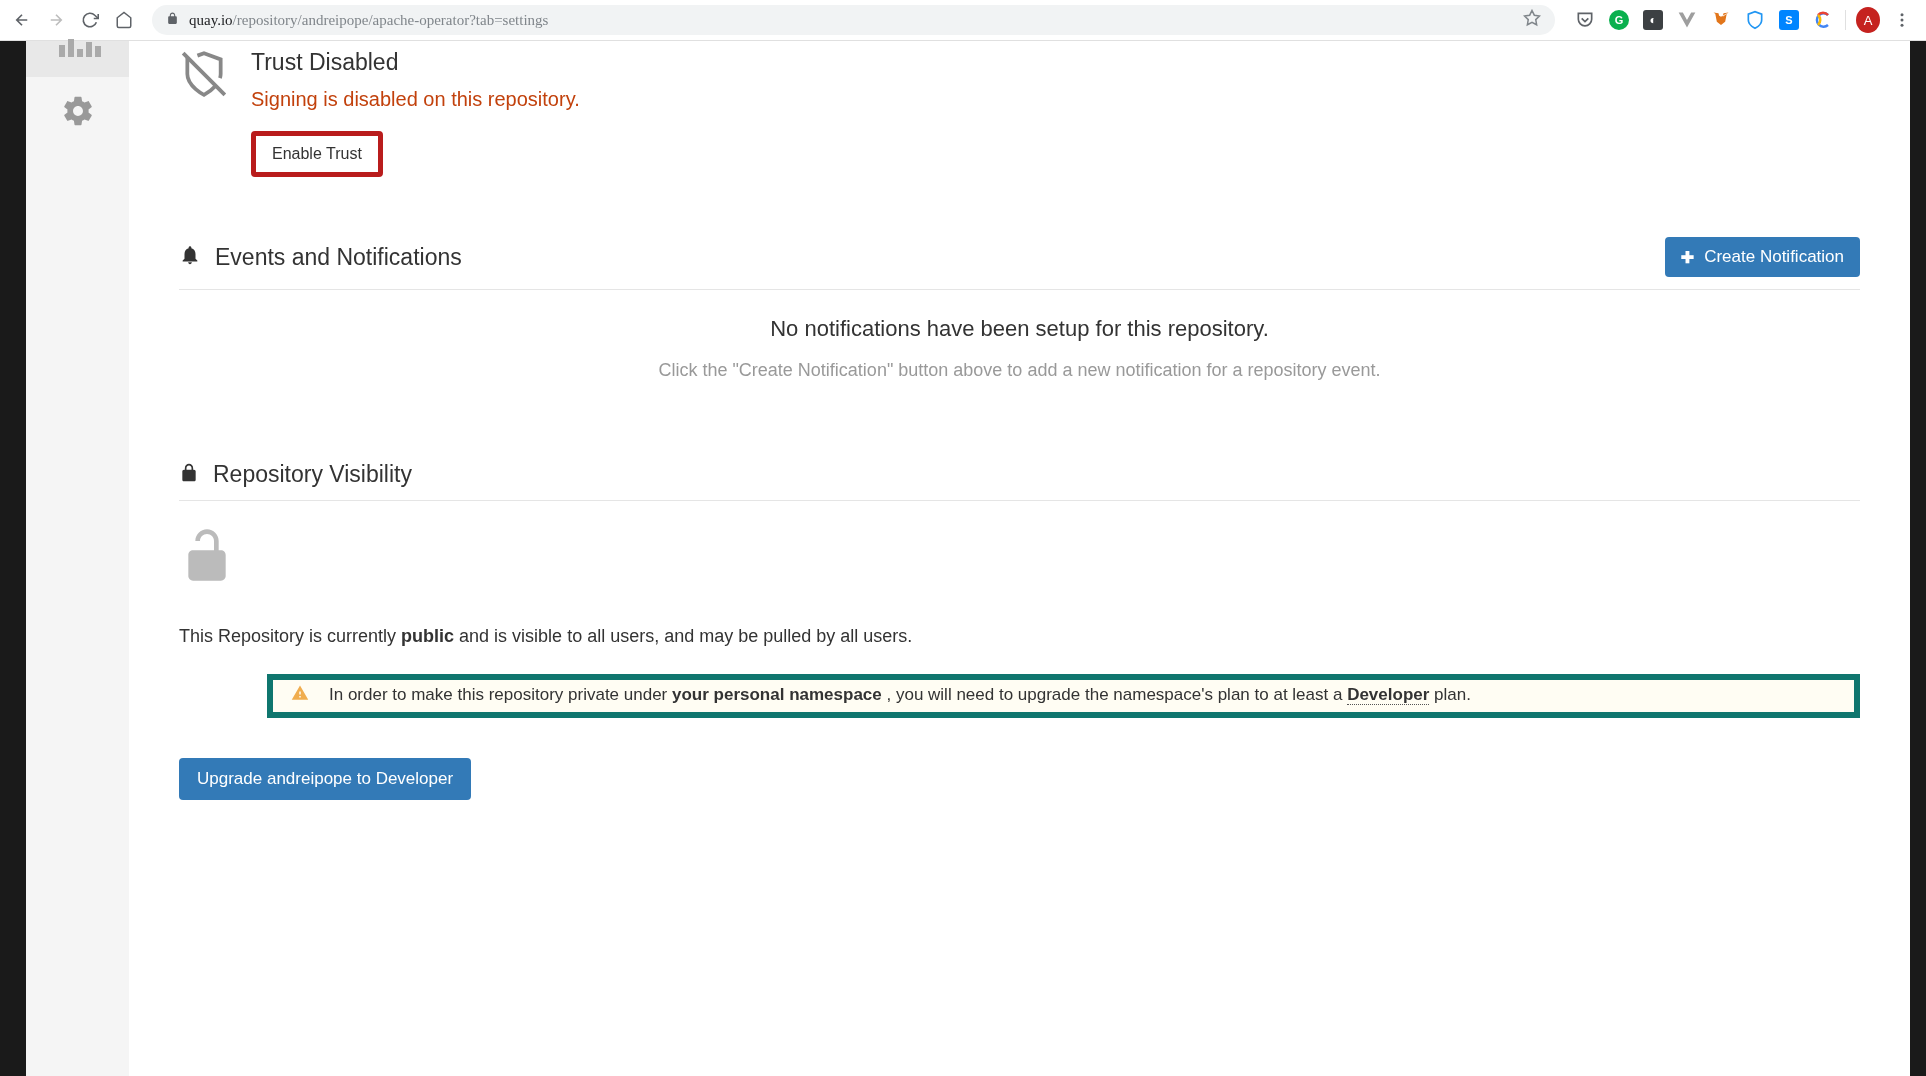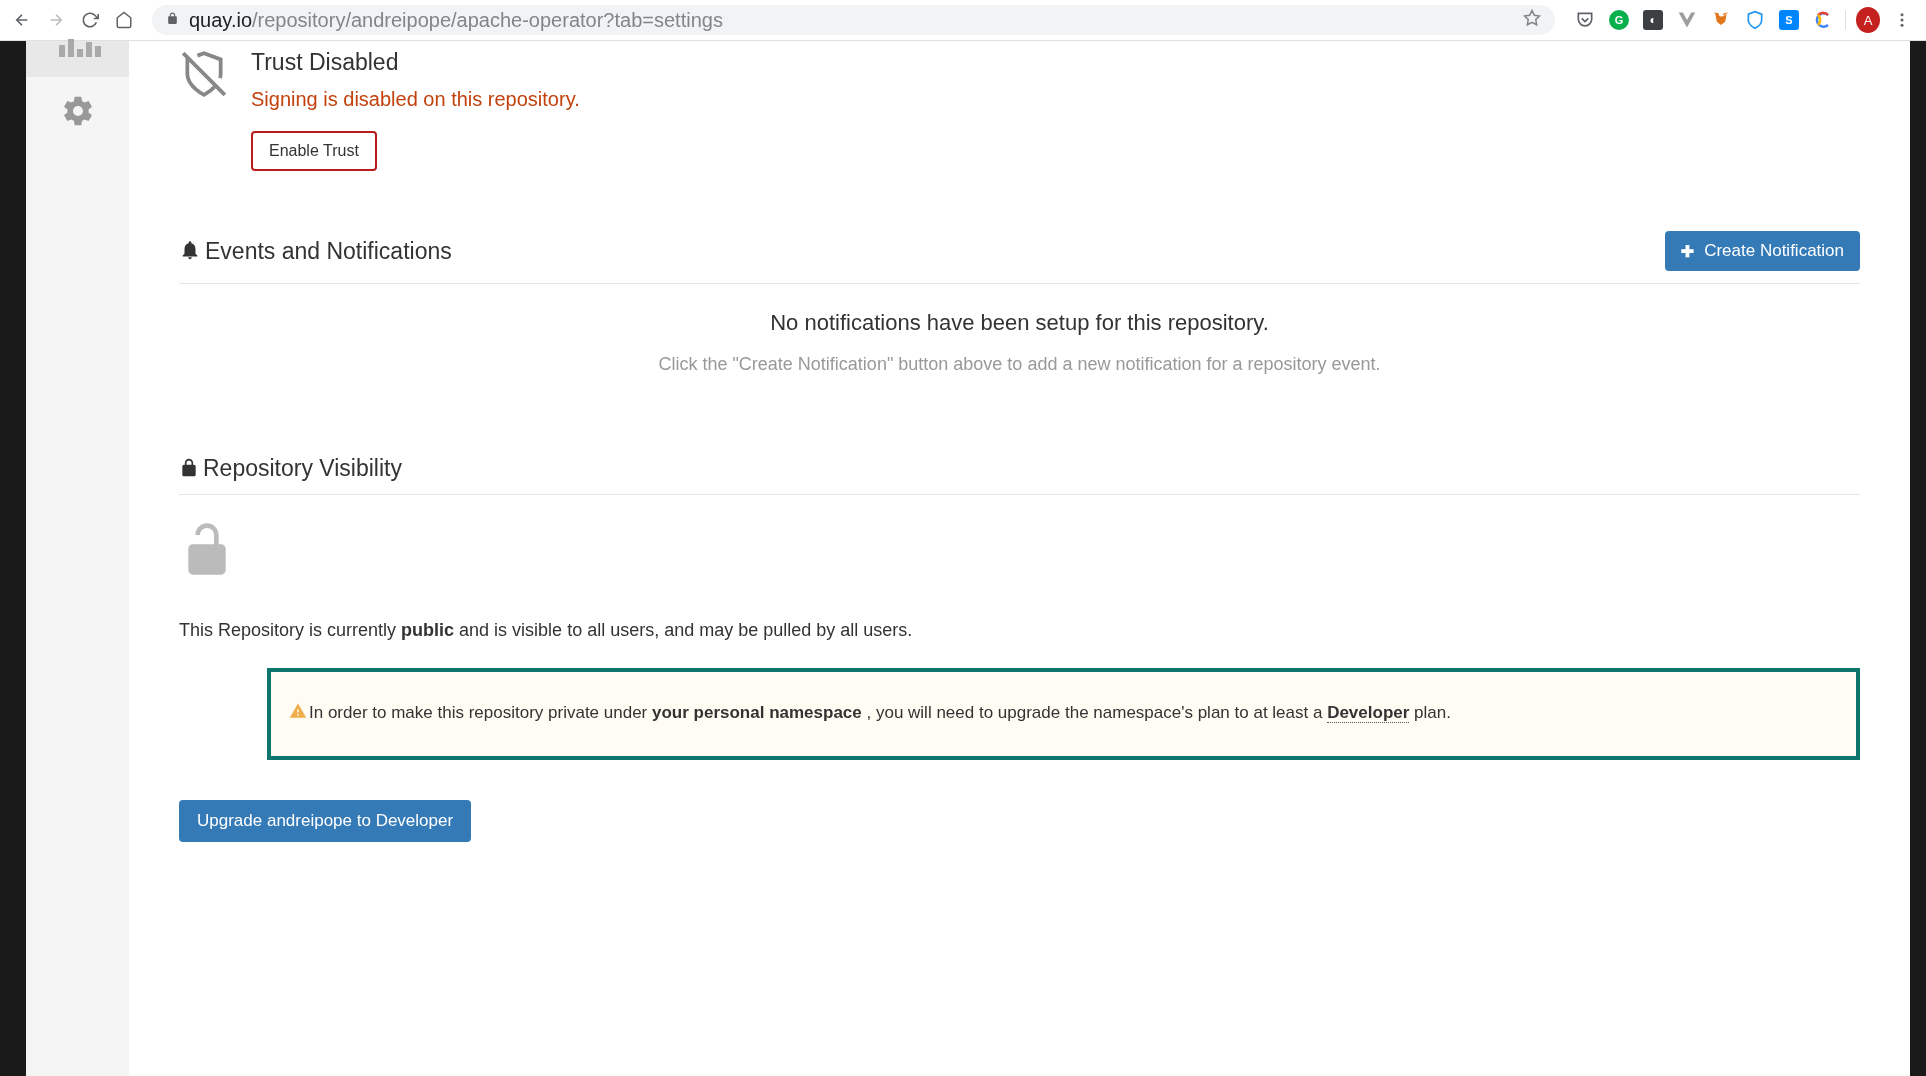--- a/index.html
+++ b/index.html
@@ -48,22 +48,23 @@
       background: #f1f3f4;
       border-radius: 15px;
       padding: 0 14px;
       margin: 0 8px;
       gap: 10px;
     }
     .lock-icon-small {
       color: #5f6368;
     }
     .url-text {
-      font-size: 20px;
+      font-size: 15px;
       color: #202124;
+      font-family: Liberation Serif, serif;
     }
     .url-domain {
       color: #202124;
     }
     .url-path {
       color: #80868b;
     }
     .toolbar-right {
       display: flex;
       align-items: center;
@@ -210,41 +211,41 @@
       margin-bottom: 12px;
     }
     .trust-content p {
       font-size: 20px;
       color: #c2410c;
       margin-bottom: 20px;
     }
     .btn-outline {
       display: inline-block;
       padding: 9px 16px;
-      border: 2px solid #b91c1c;
+      border: 5px solid #b91c1c;
       border-radius: 4px;
       background: #fff;
       font-size: 16px;
       color: #333;
       cursor: pointer;
     }
     
     
     .section-header {
       display: flex;
       align-items: center;
       justify-content: space-between;
       padding-bottom: 12px;
       border-bottom: 1px solid #e5e5e5;
       margin-bottom: 26px;
     }
     .section-title-wrap {
       display: flex;
-      align-items: flex-end;
-      gap: 4px;
+      align-items: center;
+      gap: 14px;
     }
     .section-title {
       font-size: 23px;
       font-weight: 400;
       color: #333;
     }
     .section-icon {
       color: #333;
     }
     
@@ -298,24 +299,24 @@
       color: #333;
       line-height: 1.5;
       padding-top: 14px;
     }
     .visibility-text b {
       font-weight: 600;
     }
     
     .alert-box {
       background: #fffdf3;
-      border: 4px solid #0f766e;
-      padding: 28px 18px;
-      display: flex;
-      gap: 2px;
+      border: 6px solid #0f766e;
+      padding: 2px 18px;
+      display: flex;
+      gap: 20px;
       margin-left: 88px;
       margin-bottom: 40px;
       font-size: 17px;
       color: #333;
       line-height: 1.5;
     }
     .alert-box .alert-content b {
       font-weight: 600;
     }
     .alert-box .underline-dotted {

